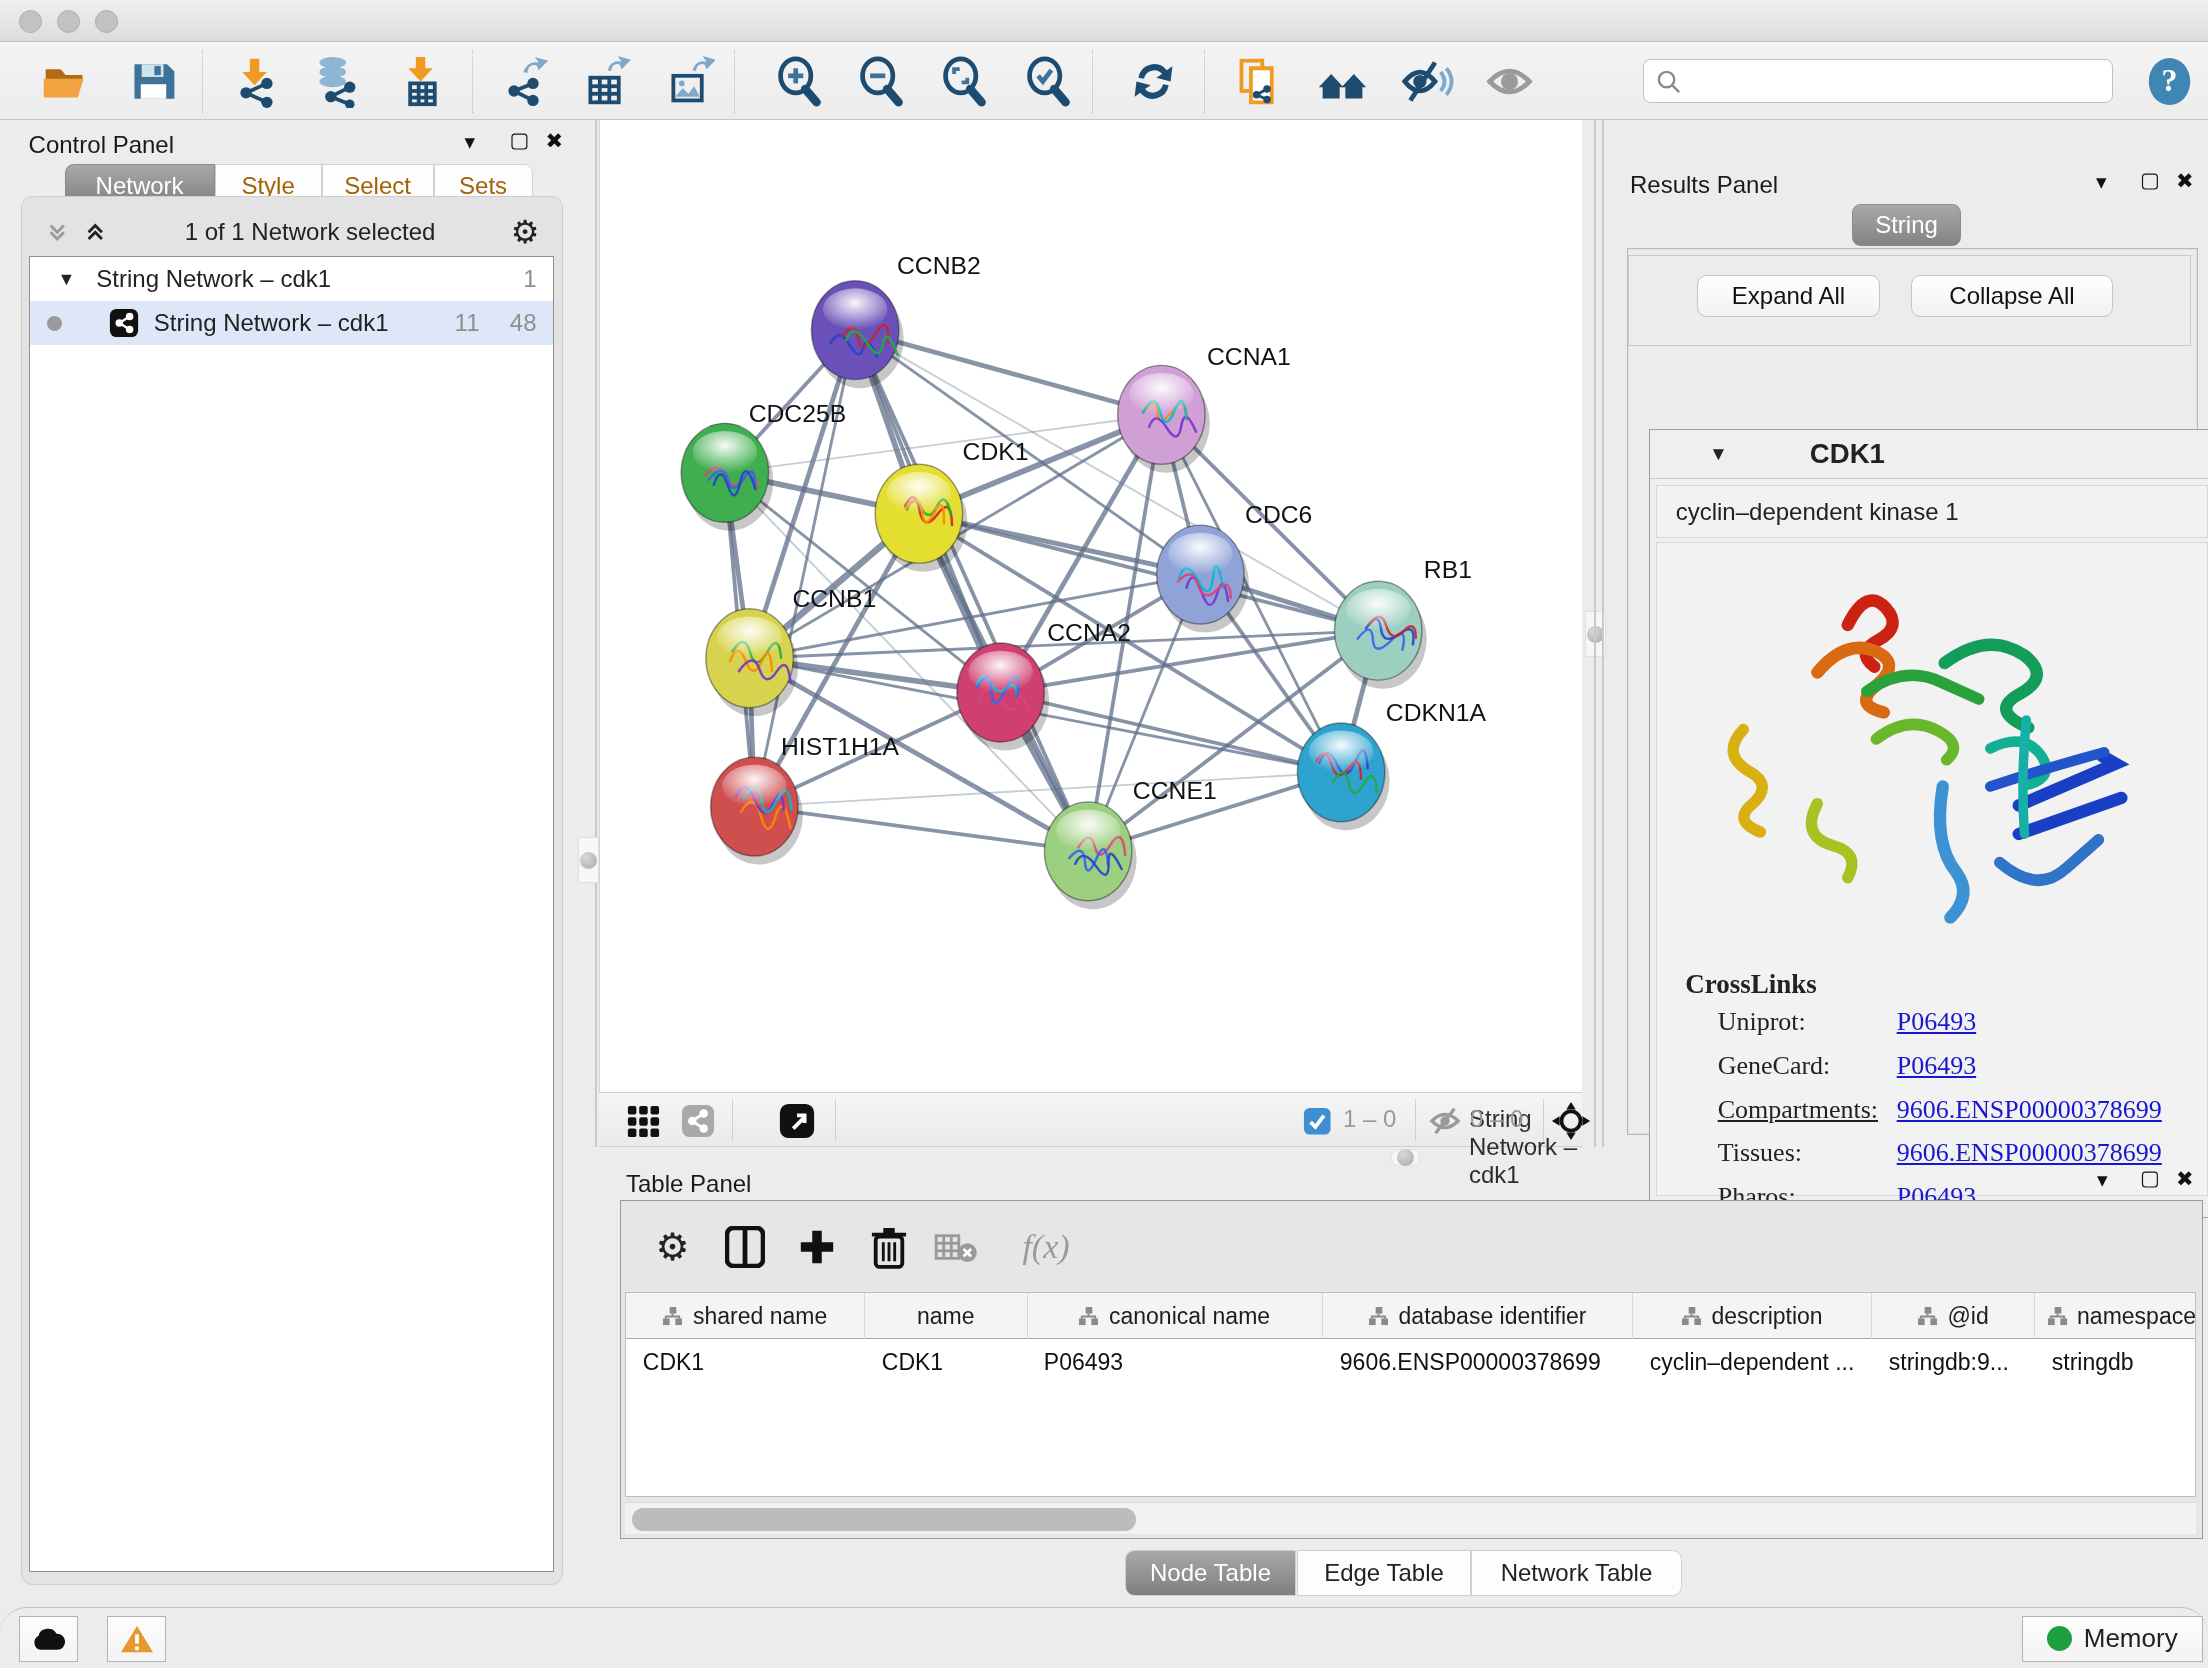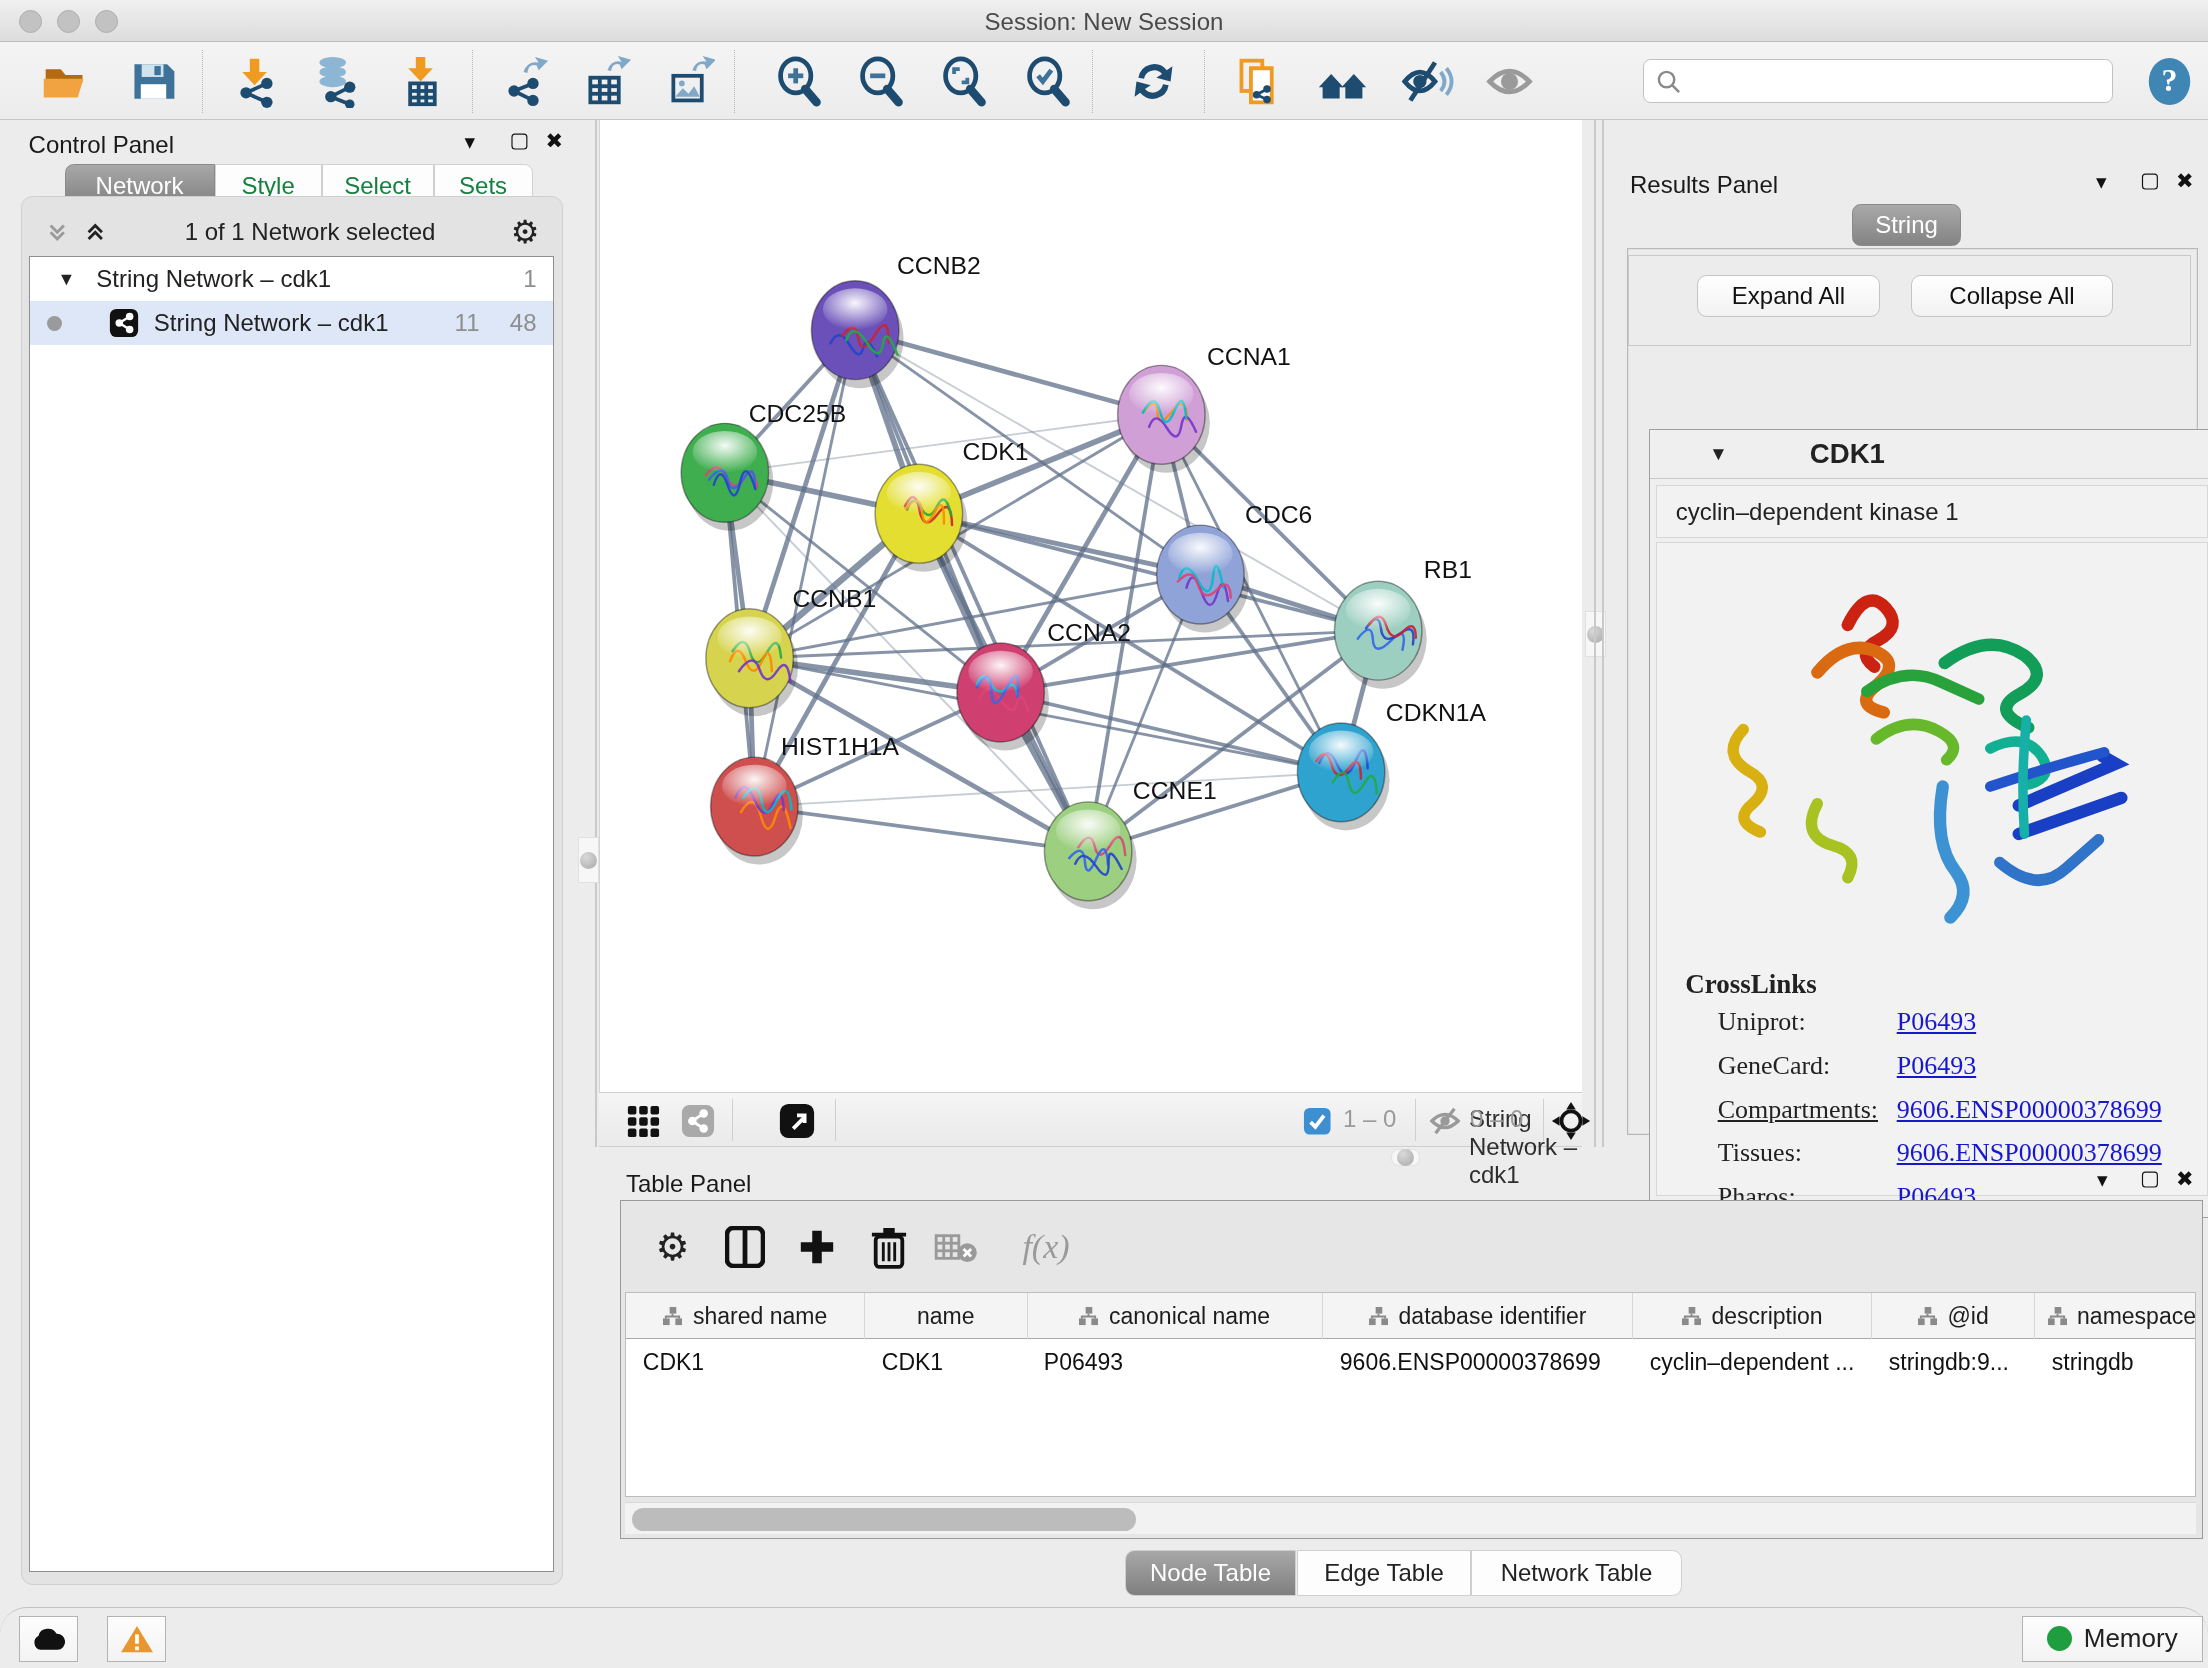--- a/index.html
+++ b/index.html
@@ -23,21 +23,21 @@
   .searchbox { position:absolute; left:1643px; top:17px; width:470px; height:44px;
     background:#fff; border:1px solid #c0c0c0; border-radius:7.6px; display:flex; align-items:center; padding-left:11.4px; }
 
   
   .panel-title { font-size:24px; color:#1a1a1a; }
   .panel-ctrl { font-size:21px; color:#111; }
 
   
   .ctrl-panel { position:absolute; left:7.6px; top:120px; width:563px; height:1480px; }
   .tab { position:absolute; top:0; height:44px; background:#fdfdfd; border:1px solid #d0d0d0;
-    display:flex; align-items:center; justify-content:center; font-size:24px; color:#15803d; }
+    display:flex; align-items:center; justify-content:center; font-size:24px; color:#a16207; }
   .tab.sel { background:linear-gradient(#a8a8a8,#7f7f7f); color:#fff; border-color:#8a8a8a; }
   .ctrl-box { position:absolute; left:13.3px; top:76px; width:542px; height:1389px;
     background:#e3e3e3; border:1px solid #cfcfcf; border-radius:11.4px; }
   .netlist-head { position:absolute; left:7.6px; top:13.3px; width:525px; height:44px;
     display:flex; align-items:center; font-size:24px; }
   .netlist { position:absolute; left:7.6px; top:59px; width:525px; height:1316px;
     background:#fff; border:1.9px solid #8f8f8f; }
   .netrow { height:44px; display:flex; align-items:center; font-size:24px; position:relative; }
   .netrow .cnt { color:#8e8e8e; }
 
@@ -97,21 +97,20 @@
   .grip i { width:17px; height:17px; border-radius:50%; background:radial-gradient(circle at 35% 30%, #d9d9d9, #a8a8a8); display:block; }
   .vdiv { position:absolute; width:1.9px; background:#c9c9c9; }
 </style>
 </head>
 <body>
 
 <div class="titlebar">
   <span class="traffic" style="left:19px"></span>
   <span class="traffic" style="left:57px"></span>
   <span class="traffic" style="left:95px"></span>
-  <div class="win-title">Session: New Session</div>
 </div>
 
 <div class="toolbar">
   <span class="tb-item" style="left:38px">
     <svg width="51" height="51" viewBox="0 0 54 54">
       <path d="M6 14 h16 l5 6 h18 v8 H6z" fill="#b36a10"></path>
         <path d="M4 24 h42 l-6 20 H4z" fill="#f2a341"></path>
     </svg>
     </span>
   <span class="tb-item" style="left:126px">

